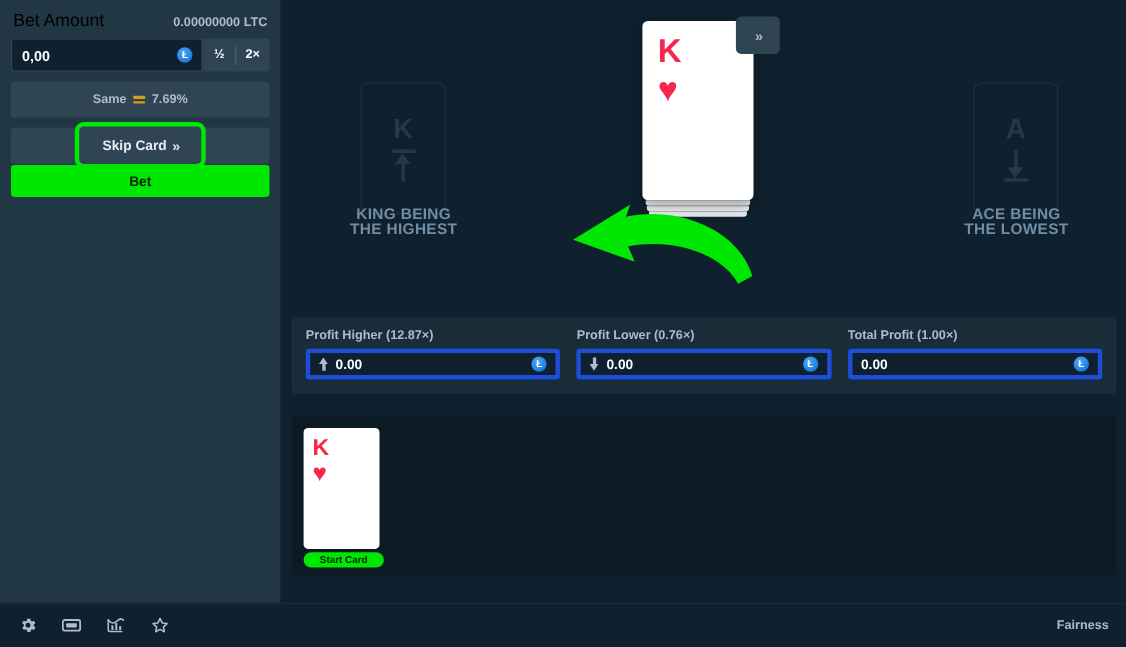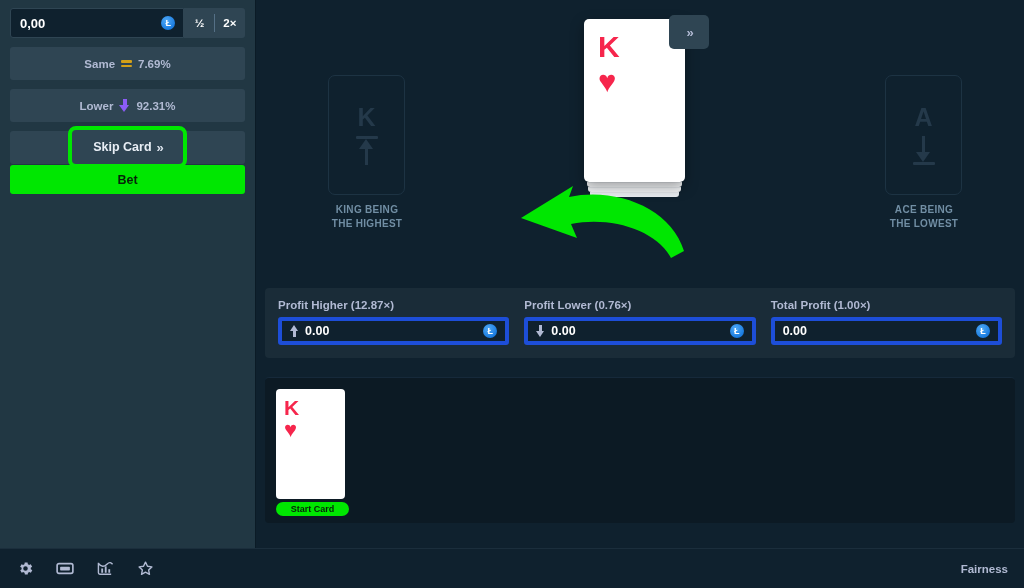--- a/index.html
+++ b/index.html
@@ -142,22 +142,22 @@
   }
   .arrow-down::before {
     content: ""; position: absolute; left: 9px; top: 0; width: 3px; height: 18px; background: #24394a;
   }
   .arrow-down::after {
     content: ""; position: absolute; left: 3.5px; bottom: 0;
     border-left: 7px solid transparent; border-right: 7px solid transparent;
     border-top: 10px solid #24394a;
   }
   .ghost-caption {
-    position: absolute; top: 203px; width: 150px; text-align: center;
-    color: #718ea4; font-size: 10px; font-weight: bold; line-height: 14px;
+    position: absolute; top: 187px; width: 150px; text-align: center;
+    color: #718ea4; font-size: 14px; font-weight: bold; line-height: 14px;
     letter-spacing: 0.3px;
   }
   .cap-left { left: 36px; }
   .cap-right { left: 593px; }
 
   
   .active-card-wrap { position: absolute; left: 328px; top: 19px; width: 108px; height: 182px; }
   .active-card {
     position: absolute; left: 0; top: 0;
     width: 101px; height: 163px;
@@ -246,44 +246,43 @@
 </style>
 </head>
 <body>
 
 <div id="app">
 
   <div class="body-split">
 
     <div class="sidebar">
 
+      <div class="bet-amount-row">
+        <span>Bet Amount</span>
+        <span class="bet-amount-balance">0.00000000 LTC</span>
+      </div>
 
       <div class="amount-group">
         <div class="amount-input-wrap">
           <input class="amount-input" type="text" value="0,00" style="">
           <span class="coin coin-in-input">Ł</span>
         </div>
         <div class="half-btn">½</div>
         <div class="double-btn">2×</div>
       </div>
 
       <div class="stat-row">
         <span class="stat-label">Same</span>
         <span class="eq-icon">
             <i></i>
             <i></i>
           </span>
         <span class="stat-value">7.69%</span>
       </div>
 
-      <div class="stat-row">
-        <span class="stat-label">Lower</span>
-        <span class="down-icon"></span>
-        <span class="stat-value">92.31%</span>
-      </div>
 
       <div class="skip-wrap">
         <div class="skip-row"></div>
         <div class="skip-btn">
           <span class="skip-text">Skip Card</span>
           <span class="chev">»</span>
         </div>
       </div>
 
       <button class="bet-btn">Bet</button>

